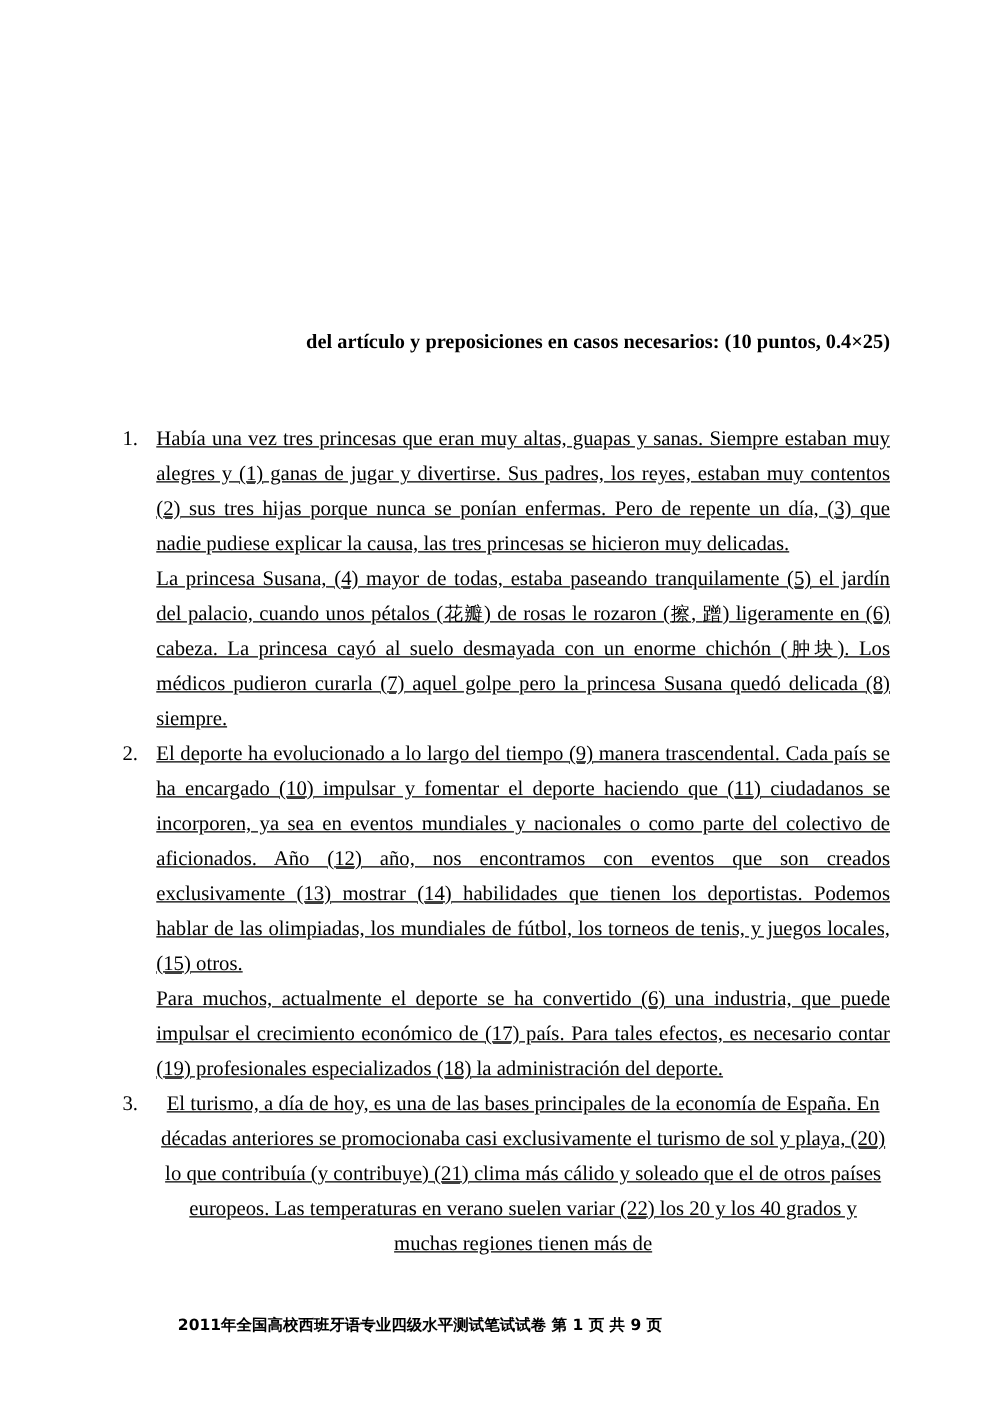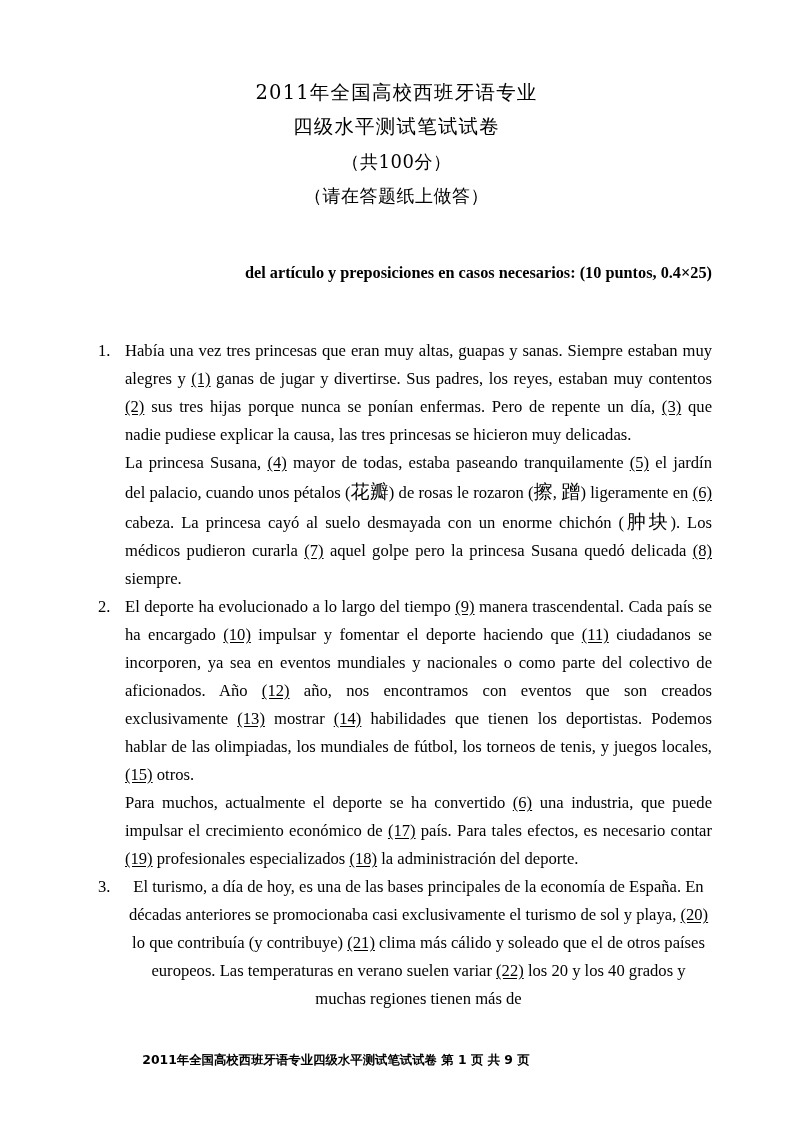--- a/index.html
+++ b/index.html
@@ -103,58 +103,53 @@
     font-size: 16.6px;
     line-height: 28px;
   }
   .para {
     font-size: 16.6px;
     line-height: 28px;
     text-align: justify;
     text-justify: inter-word;
     margin: 0;
     hyphens: none;
+    text-decoration: underline;
   }
   .para.last-free { text-align: center; }
   .item .para + .para { margin-top: 0; }
   .item + .item { margin-top: 0; }
 
   .blank {
     text-decoration: underline;
     text-underline-offset: 2px;
   }
   .cn {
     font-family: "DejaVu Sans", sans-serif;
-    font-size: 19px;
+    font-size: 15px;
   }
 
   
   .footer {
     position: absolute;
     left: 0;
     top: 1052px;
     width: 672px;
     text-align: center;
     font-family: "DejaVu Sans", sans-serif;
     font-weight: bold;
     font-size: 12.4px;
     letter-spacing: 0px;
   }
 </style>
 </head>
 <body>
 
 <div class="page">
 
-  <div class="title-block">
-    <div class="title-line t1">2011年全国高校西班牙语专业</div>
-    <div class="title-line t2">四级水平测试笔试试卷</div>
-    <div class="title-line t3">（共100分）</div>
-    <div class="title-line t4">（请在答题纸上做答）</div>
-  </div>
 
 
   <div class="section-heading">
     <span class="hl2">del artículo y preposiciones en casos necesarios: (10 puntos, 0.4×25)</span>
   </div>
 
   <div class="items" id="items-root">
       <div class="item">
         <span class="item-num">1.</span>
         <p class="para">Había una vez tres princesas que eran muy altas, guapas y sanas. Siempre estaban muy alegres y <span class="blank">(1)</span> ganas de jugar y divertirse. Sus padres, los reyes, estaban muy contentos <span class="blank">(2)</span> sus tres hijas porque nunca se ponían enfermas. Pero de repente un día, <span class="blank">(3)</span> que nadie pudiese explicar la causa, las tres princesas se hicieron muy delicadas.</p>

